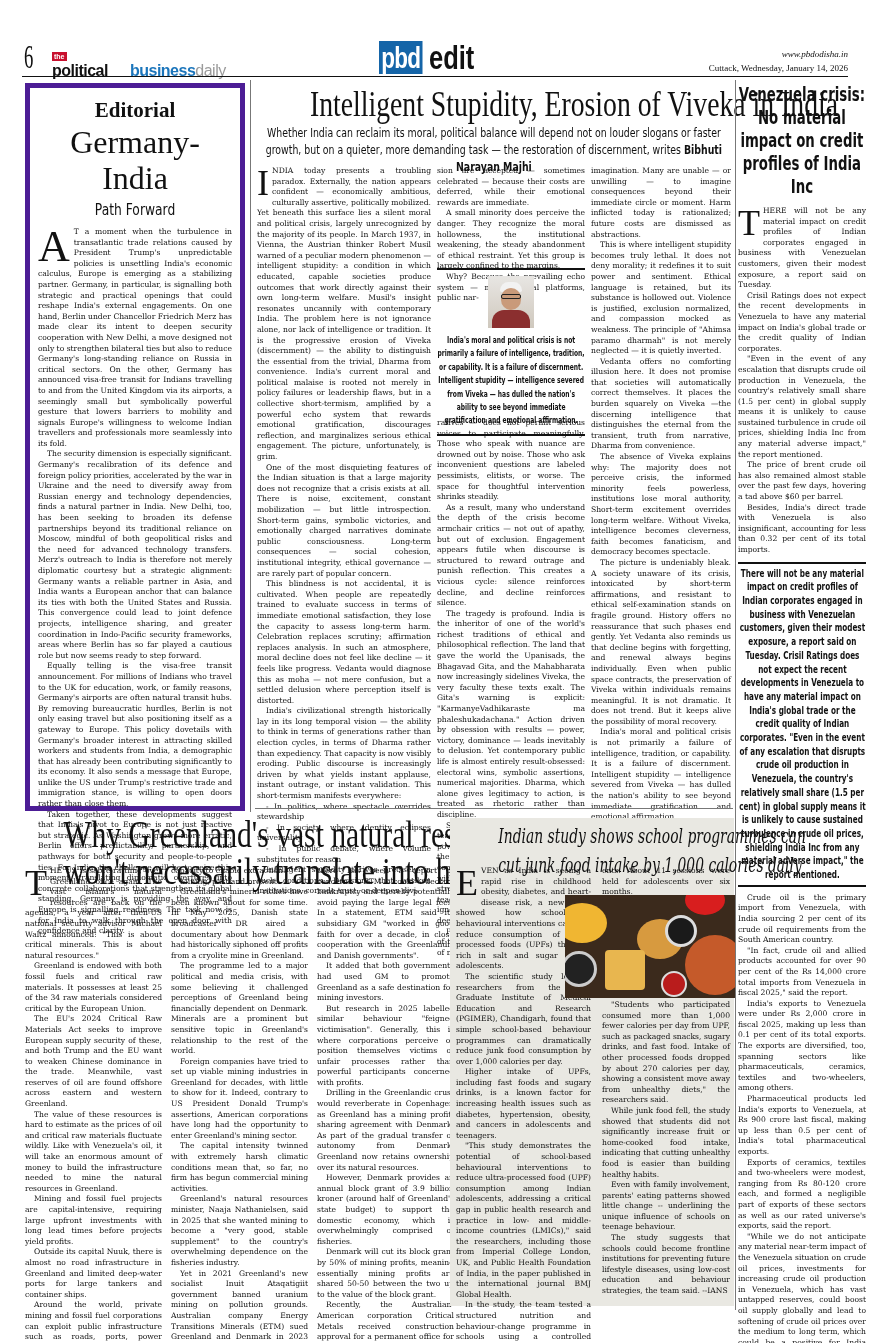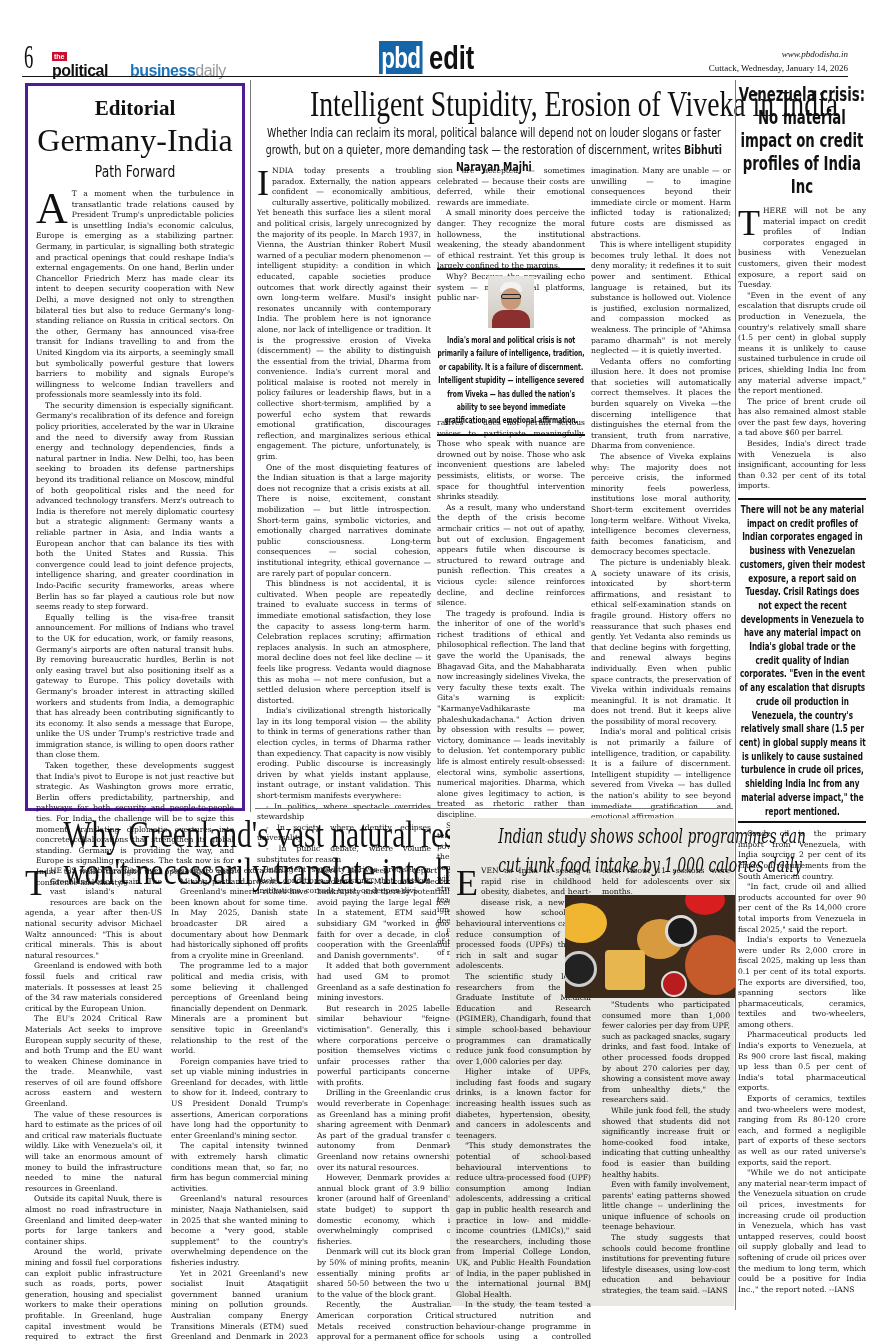--- a/index.html
+++ b/index.html
@@ -13,21 +13,21 @@
   .brand .pol{color:#111;}
   .brand .bus{color:#1b75bb;margin-left:22px;}
   .brand .dly{color:#9a9a9a;font-weight:normal;}
   .logo{left:379px;top:41px;height:33px;display:flex;align-items:center;}
   .logo .pbd{background:#1565a8;color:#fff;font-family:"Liberation Sans",sans-serif;font-weight:bold;font-size:30px;line-height:33px;padding:0 3px;letter-spacing:-1px;transform:scaleX(.75);transform-origin:left;}
   .logo .edit{font-family:"Liberation Sans",sans-serif;font-weight:bold;font-size:34px;line-height:33px;margin-left:-8px;transform:scaleX(.75);transform-origin:left;}
   .mast-r{right:22px;top:47px;text-align:right;font-size:9px;line-height:14px;font-family:"Liberation Serif",serif;margin-left:31px;}
   .mast-r .url{font-style:italic;}
   .rule-top{left:22px;right:22px;top:76px;border-top:1.5px solid #111;}
   
-  .edbox{left:25px;top:83px;width:220px;height:728px;border:3px solid #4c1d95;padding:0 8px;box-sizing:border-box;}
+  .edbox{left:25px;top:83px;width:220px;height:728px;border:5px solid #4c1d95;padding:0 8px;box-sizing:border-box;}
   .ed-kicker{text-align:center;font-family:"Liberation Serif",serif;font-weight:bold;font-size:21px;margin-top:10px;line-height:24px;}
   .ed-title{text-align:center;font-family:"Liberation Serif",serif;font-size:32px;line-height:36px;margin-top:2px;}
   .ed-sub{text-align:center;font-family:"DejaVu Sans",sans-serif;font-size:15px;line-height:22px;margin-top:3px;transform:scaleX(.82);}
   .body{font-size:7.6px;line-height:10.6px;text-align:justify;hyphens:auto;}
   .body p{margin:0;text-indent:9px;}
   .body p.first{text-indent:0;}
   .drop{float:left;font-family:"Liberation Serif",serif;font-size:44px;line-height:36px;padding:2px 4px 0 0;}
   .dropsm{float:left;font-family:"Liberation Serif",serif;font-size:36px;line-height:30px;padding:2px 3px 0 0;}
   .vrule{border-left:1px solid #777;}
   
@@ -139,20 +139,21 @@
   <p class="author-note" style="margin-top:10px;text-indent:0;">(The author, a former top executive of SAIL, writes on spiritual subject.)</p>
 </div>
 
 <div class="abs" style="left:255px;top:808px;width:478px;border-top:1px solid #777;"></div>
 <div class="abs vrule" style="left:735px;top:80px;height:1230px;"></div>
 
 <div class="abs side">
   <div class="side-h">Venezuela crisis: No material impact on credit profiles of India Inc</div>
   <div class="body" style="margin-top:8px;">
     <p class="first"><span class="dropsm">T</span><span>HERE will not be any material impact on credit profiles of Indian corporates engaged in business with Venezuelan customers, given their modest exposure, a report said on Tuesday.</span></p>
+    <p>Crisil Ratings does not expect the recent developments in Venezuela to have any material impact on India's global trade or the credit quality of Indian corporates.</p>
     <p>"Even in the event of any escalation that disrupts crude oil production in Venezuela, the country's relatively small share (1.5 per cent) in global supply means it is unlikely to cause sustained turbulence in crude oil prices, shielding India Inc from any material adverse impact," the report mentioned.</p>
     <p>The price of brent crude oil has also remained almost stable over the past few days, hovering a tad above $60 per barrel.</p>
     <p>Besides, India's direct trade with Venezuela is also insignificant, accounting for less than 0.32 per cent of its total imports.</p>
   </div>
   <div class="pull" style="margin-top:6px;">
     <div class="pull-text">There will not be any material impact on credit profiles of Indian corporates engaged in business with Venezuelan customers, given their modest exposure, a report said on Tuesday. Crisil Ratings does not expect the recent developments in Venezuela to have any material impact on India's global trade or the credit quality of Indian corporates. "Even in the event of any escalation that disrupts crude oil production in Venezuela, the country's relatively small share (1.5 per cent) in global supply means it is unlikely to cause sustained turbulence in crude oil prices, shielding India Inc from any material adverse impact," the report mentioned.</div>
   </div>
   <div class="body" style="margin-top:6px;">
     <p>Crude oil is the primary import from Venezuela, with India sourcing 2 per cent of its crude oil requirements from the South American country.</p>
     <p>"In fact, crude oil and allied products accounted for over 90 per cent of the Rs 14,000 crore total imports from Venezuela in fiscal 2025," said the report.</p>
@@ -165,20 +166,21 @@
 
 <div class="abs green-title">
   <span class="line">Why Greenland's vast natural resources</span>
   <span class="line">won't necessarily translate into huge profits</span>
 </div>
 <div class="col body" style="left:25px;top:866px;width:137px;">
   <p class="first"><span class="dropsm">T</span><span>HE US is sabre-rattling over Greenland once again. The vast island's natural resources are back on the agenda, a year after then-US national security advisor Michael Waltz announced: "This is about critical minerals. This is about natural resources."</span></p>
   <p>Greenland is endowed with both fossil fuels and critical raw materials. It possesses at least 25 of the 34 raw materials considered critical by the European Union.</p>
   <p>The EU's 2024 Critical Raw Materials Act seeks to improve European supply security of these, and both Trump and the EU want to weaken Chinese dominance in the trade. Meanwhile, vast reserves of oil are found offshore across eastern and western Greenland.</p>
   <p>The value of these resources is hard to estimate as the prices of oil and critical raw materials fluctuate wildly. Like with Venezuela's oil, it will take an enormous amount of money to build the infrastructure needed to mine the natural resources in Greenland.</p>
+  <p>Mining and fossil fuel projects are capital-intensive, requiring large upfront investments with long lead times before projects yield profits.</p>
   <p>Outside its capital Nuuk, there is almost no road infrastructure in Greenland and limited deep-water ports for large tankers and container ships.</p>
   <p>Around the world, private mining and fossil fuel corporations can exploit public infrastructure such as roads, ports, power generation, housing and specialist workers to make their operations profitable. In Greenland, huge capital investment would be required to extract the first truckload of minerals and the first barrel of oil.</p>
 
 </div>
 <div class="col body" style="left:171px;top:866px;width:137px;">
   <p class="first">capacity to enable extraction.</p>
   <p>Mining, past and present</p>
   <p>Greenland's mineral riches have been known about for some time. In May 2025, Danish state broadcaster DR aired a documentary about how Denmark had historically siphoned off profits from a cryolite mine in Greenland.</p>
   <p>The programme led to a major political and media crisis, with some believing it challenged perceptions of Greenland being financially dependent on Denmark. Minerals are a prominent but sensitive topic in Greenland's relationship to the rest of the world.</p>
   <p>Foreign companies have tried to set up viable mining industries in Greenland for decades, with little to show for it. Indeed, contrary to US President Donald Trump's assertions, American corporations have long had the opportunity to enter Greenland's mining sector.</p>

